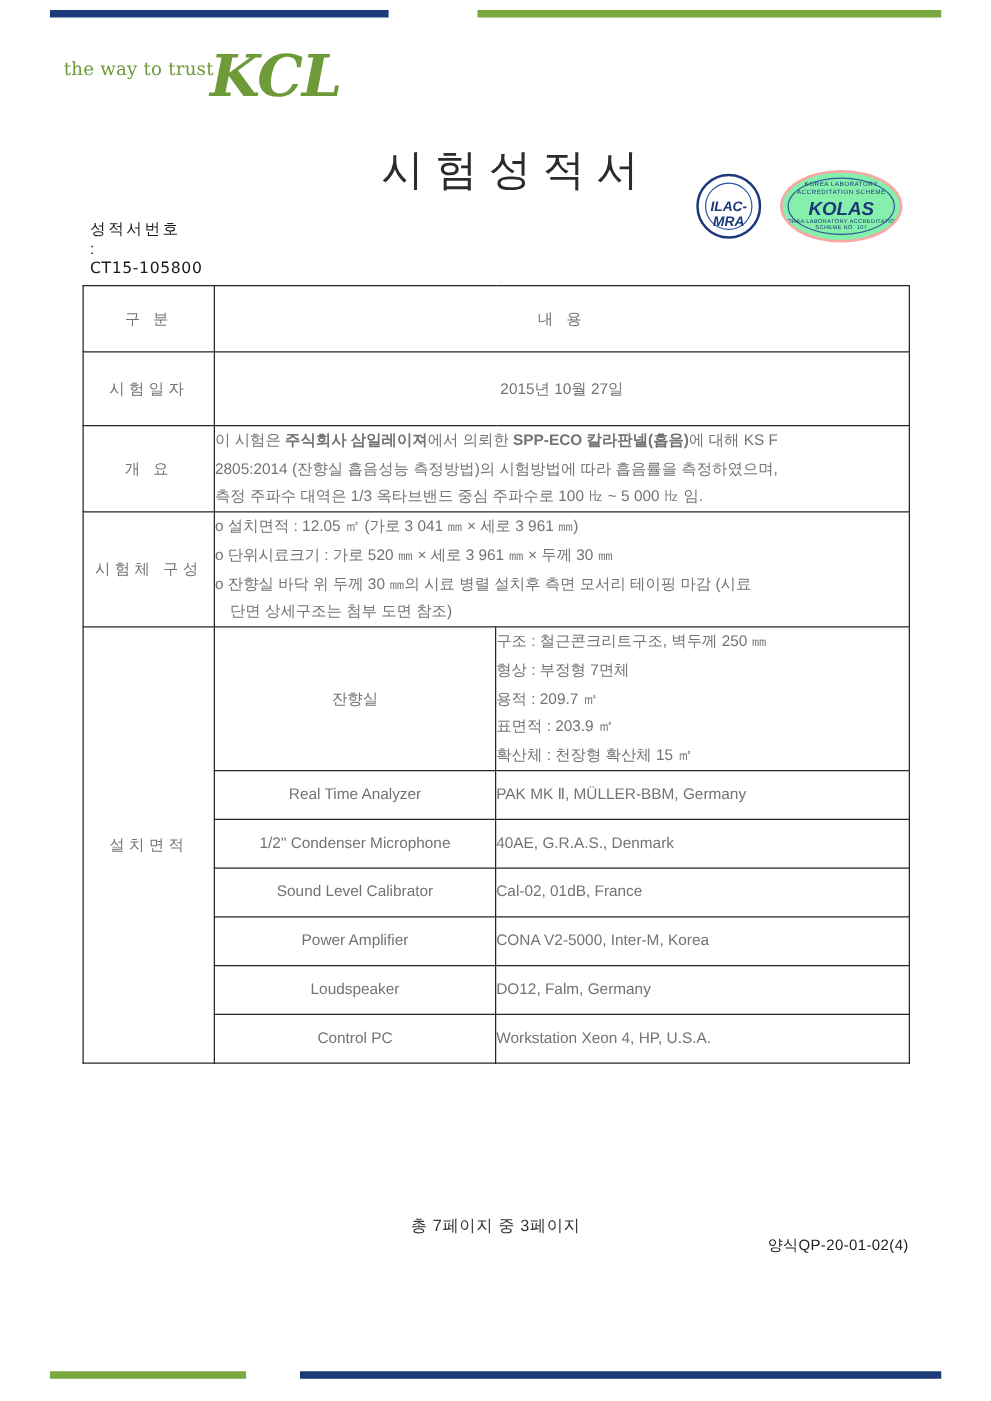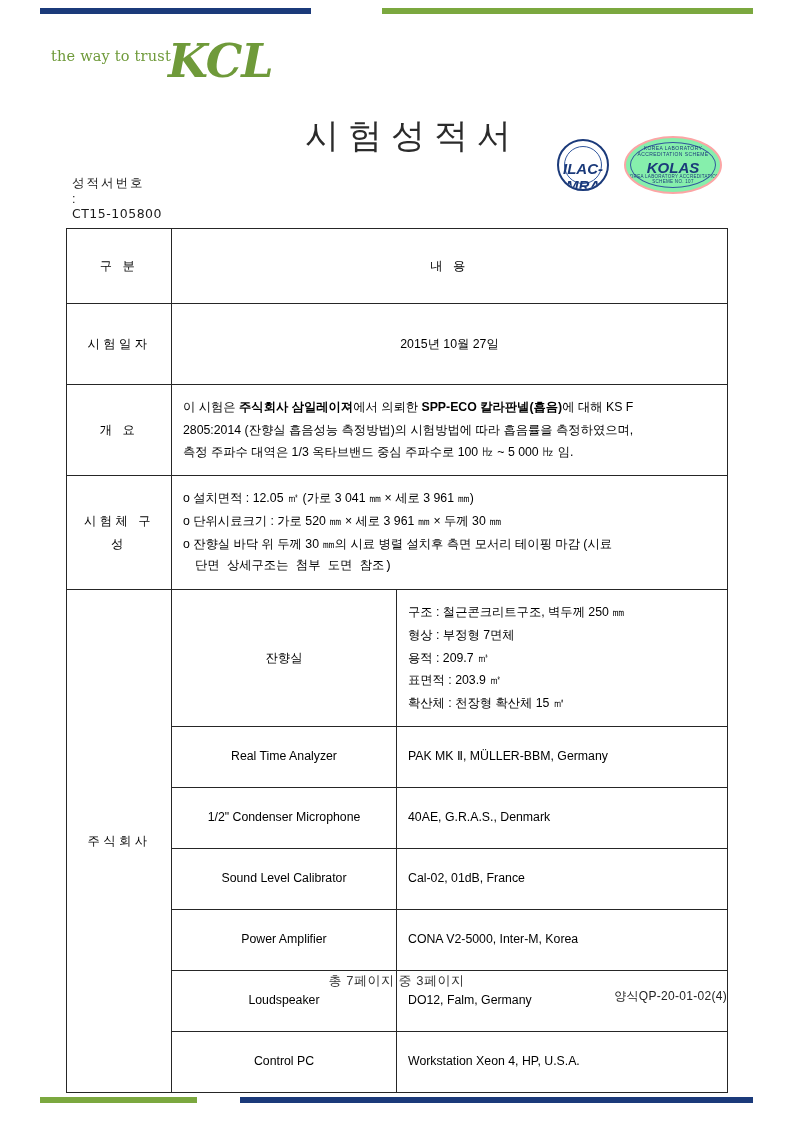--- a/index.html
+++ b/index.html
@@ -127,21 +127,21 @@
   .mark-circle .ring {
     position: absolute;
     left: 5px; top: 5px; right: 5px; bottom: 5px;
     border-radius: 50%;
     border: 1px solid #31579d;
   }
   .mark-circle .txt {
     position: absolute;
     left: 0; right: 0; top: 19px;
     text-align: center;
-    font-size: 15px;
+    font-size: 11px;
     font-weight: bold;
     font-style: italic;
     color: #1b3a7a;
     font-family: "Liberation Sans", sans-serif;
   }
   .mark-oval {
     position: absolute;
     left: 67px; top: 0px;
     width: 98px; height: 58px;
     border-radius: 50%;
@@ -186,42 +186,41 @@
   table.main {
     position: absolute;
     top: 228px;
     left: 66px;
     width: 661px;
     border-collapse: collapse;
     table-layout: fixed;
   }
   table.main td {
     border: 1px solid #262626;
-    padding: 11px;
+    padding: 0;
     vertical-align: middle;
     font-size: 12.3px;
-    color: #000000;
+    color: #737373;
     line-height: 1.85;
   }
   .ctr { text-align: center; }
   .lbl {
     text-align: center;
     letter-spacing: 3.5px;
     font-size: 12.5px;
   }
   .hdr-row td { height: 52px; }
   .bold { font-weight: bold; }
   .body-text {
     padding: 12px 16px 14px 16px;
     line-height: 2.0;
     text-align: justify;
   }
   .indent-hang {
     padding-left: 12px;
-    font-family: Liberation Mono, monospace;
   }
   .dev-row td { height: 38px; }
   .dev-name { text-align: center; font-size: 12.3px; }
   .dev-spec { padding-left: 18px; font-size: 12.3px; }
   .reverb-spec {
     padding: 12px 0 12px 16px;
     line-height: 2.05;
   }
 
   
@@ -313,21 +312,21 @@
         <td class="lbl">시험체 구성</td>
         <td class="body-text" colspan="2">
           <div>o 설치면적 : 12.05 ㎡ (가로 3 041 ㎜ × 세로 3 961 ㎜)</div>
           <div>o 단위시료크기 : 가로 520 ㎜ × 세로 3 961 ㎜ × 두께 30 ㎜</div>
           <div>o 잔향실 바닥 위 두께 30 ㎜의 시료 병렬 설치후 측면 모서리 테이핑 마감 (시료</div>
           <div class="indent-hang">단면 상세구조는 첨부 도면 참조)</div>
         </td>
       </tr>
 
       <tr>
-        <td class="lbl" rowspan="7">주식회사</td>
+        <td class="lbl" rowspan="7">설치면적</td>
         <td class="ctr">잔향실</td>
         <td class="reverb-spec">
           <div>구조 : 철근콘크리트구조, 벽두께 250 ㎜</div>
           <div>형상 : 부정형 7면체</div>
           <div>용적 : 209.7 ㎥</div>
           <div>표면적 : 203.9 ㎡</div>
           <div>확산체 : 천장형 확산체 15 ㎡</div>
         </td>
       </tr>
 

